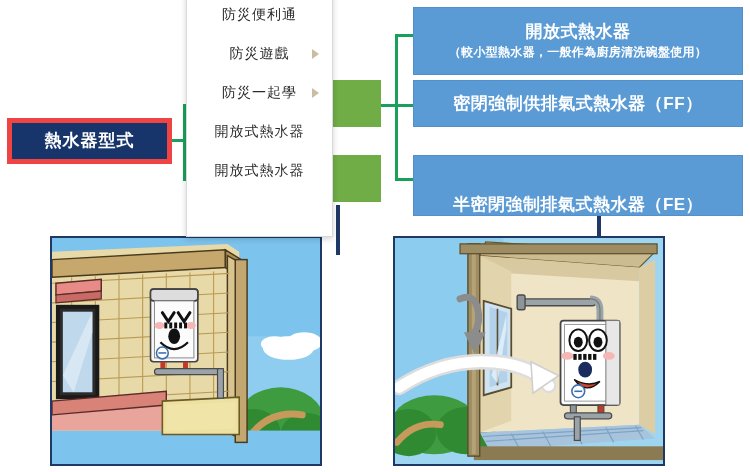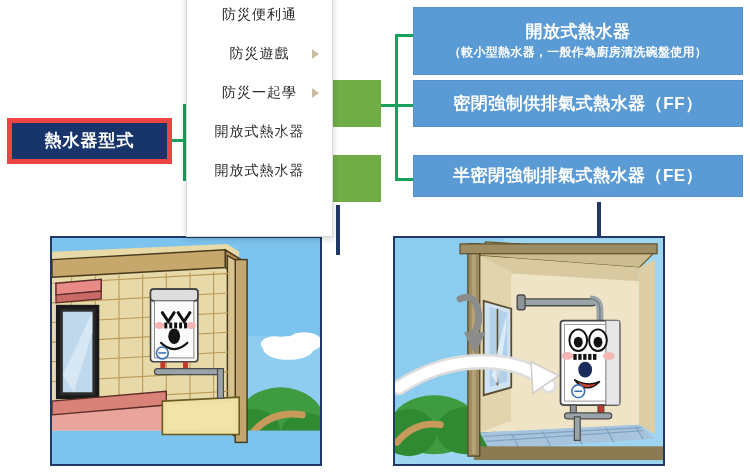--- a/index.html
+++ b/index.html
@@ -34,21 +34,21 @@
   }
   .g1{left:247px;top:80px;width:134px;height:47px;}
   .g2{left:247px;top:155px;width:134px;height:47px;}
 
   .node-blue{
     background:#5B9BD5;
     border:1px solid #5390cb;
   }
   .b1{left:413px;top:7px;width:330px;height:68px;}
   .b2{left:413px;top:80px;width:330px;height:47px;}
-  .b3{left:413px;top:155px;width:330px;height:42px;}
+  .b3{left:413px;top:155px;width:330px;height:61px;justify-content:flex-end;}
   .blue-title{font-size:17px;font-weight:bold;letter-spacing:.5px;}
   .blue-sub{font-size:12px;font-weight:bold;margin-top:4px;letter-spacing:.3px;}
   .blue-single{font-size:17px;font-weight:bold;letter-spacing:.5px;}
 
   
   .ln{position:absolute;background:#19A05B;}
   .lnv{width:3px;}
   .lnh{height:3px;}
 
   

